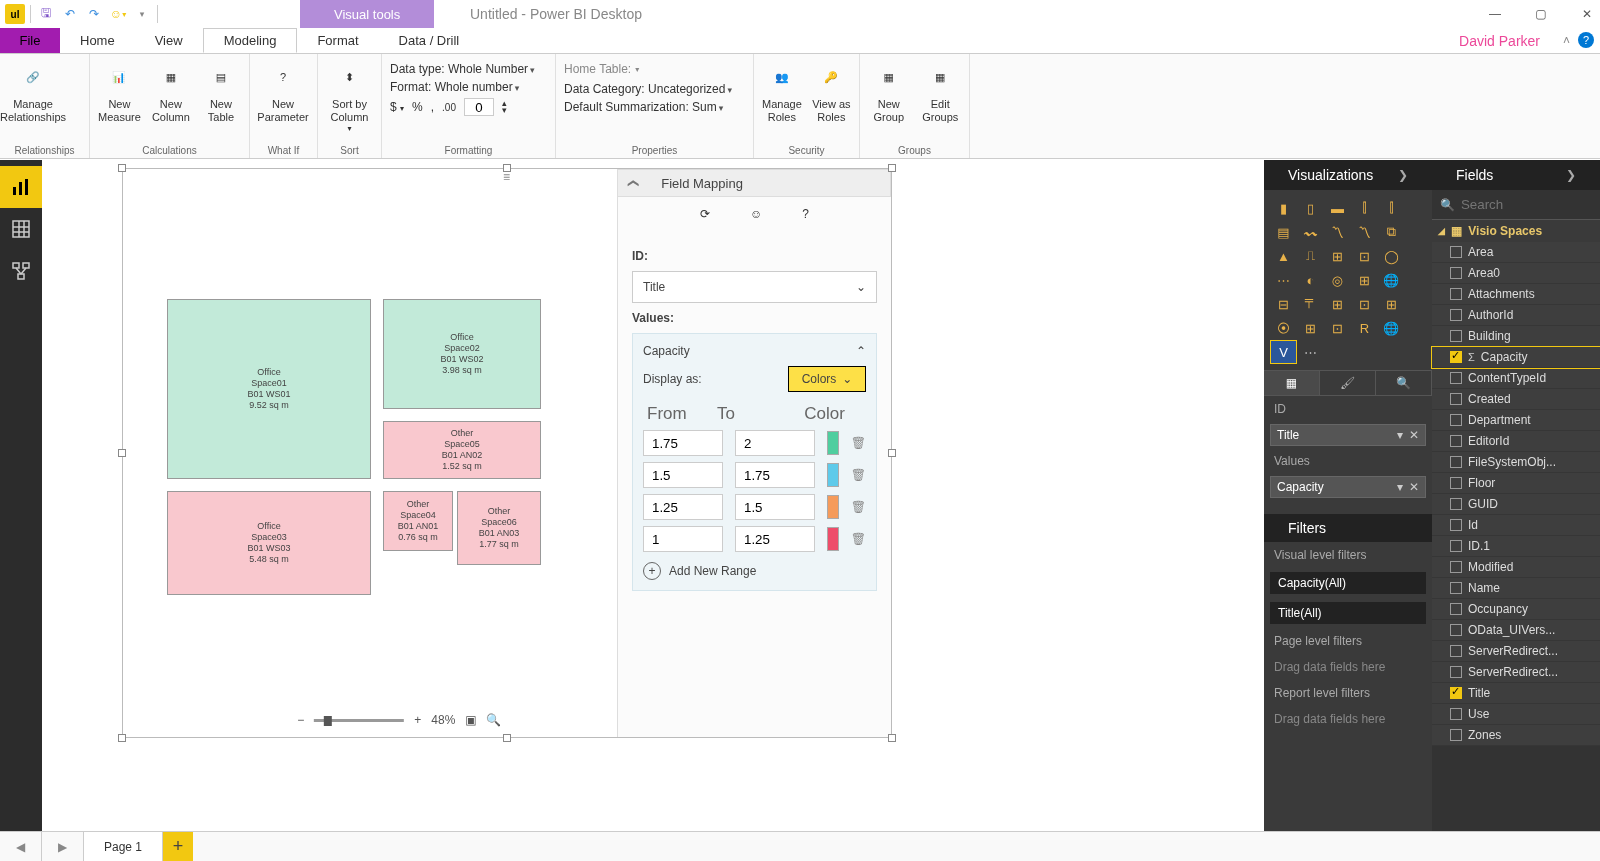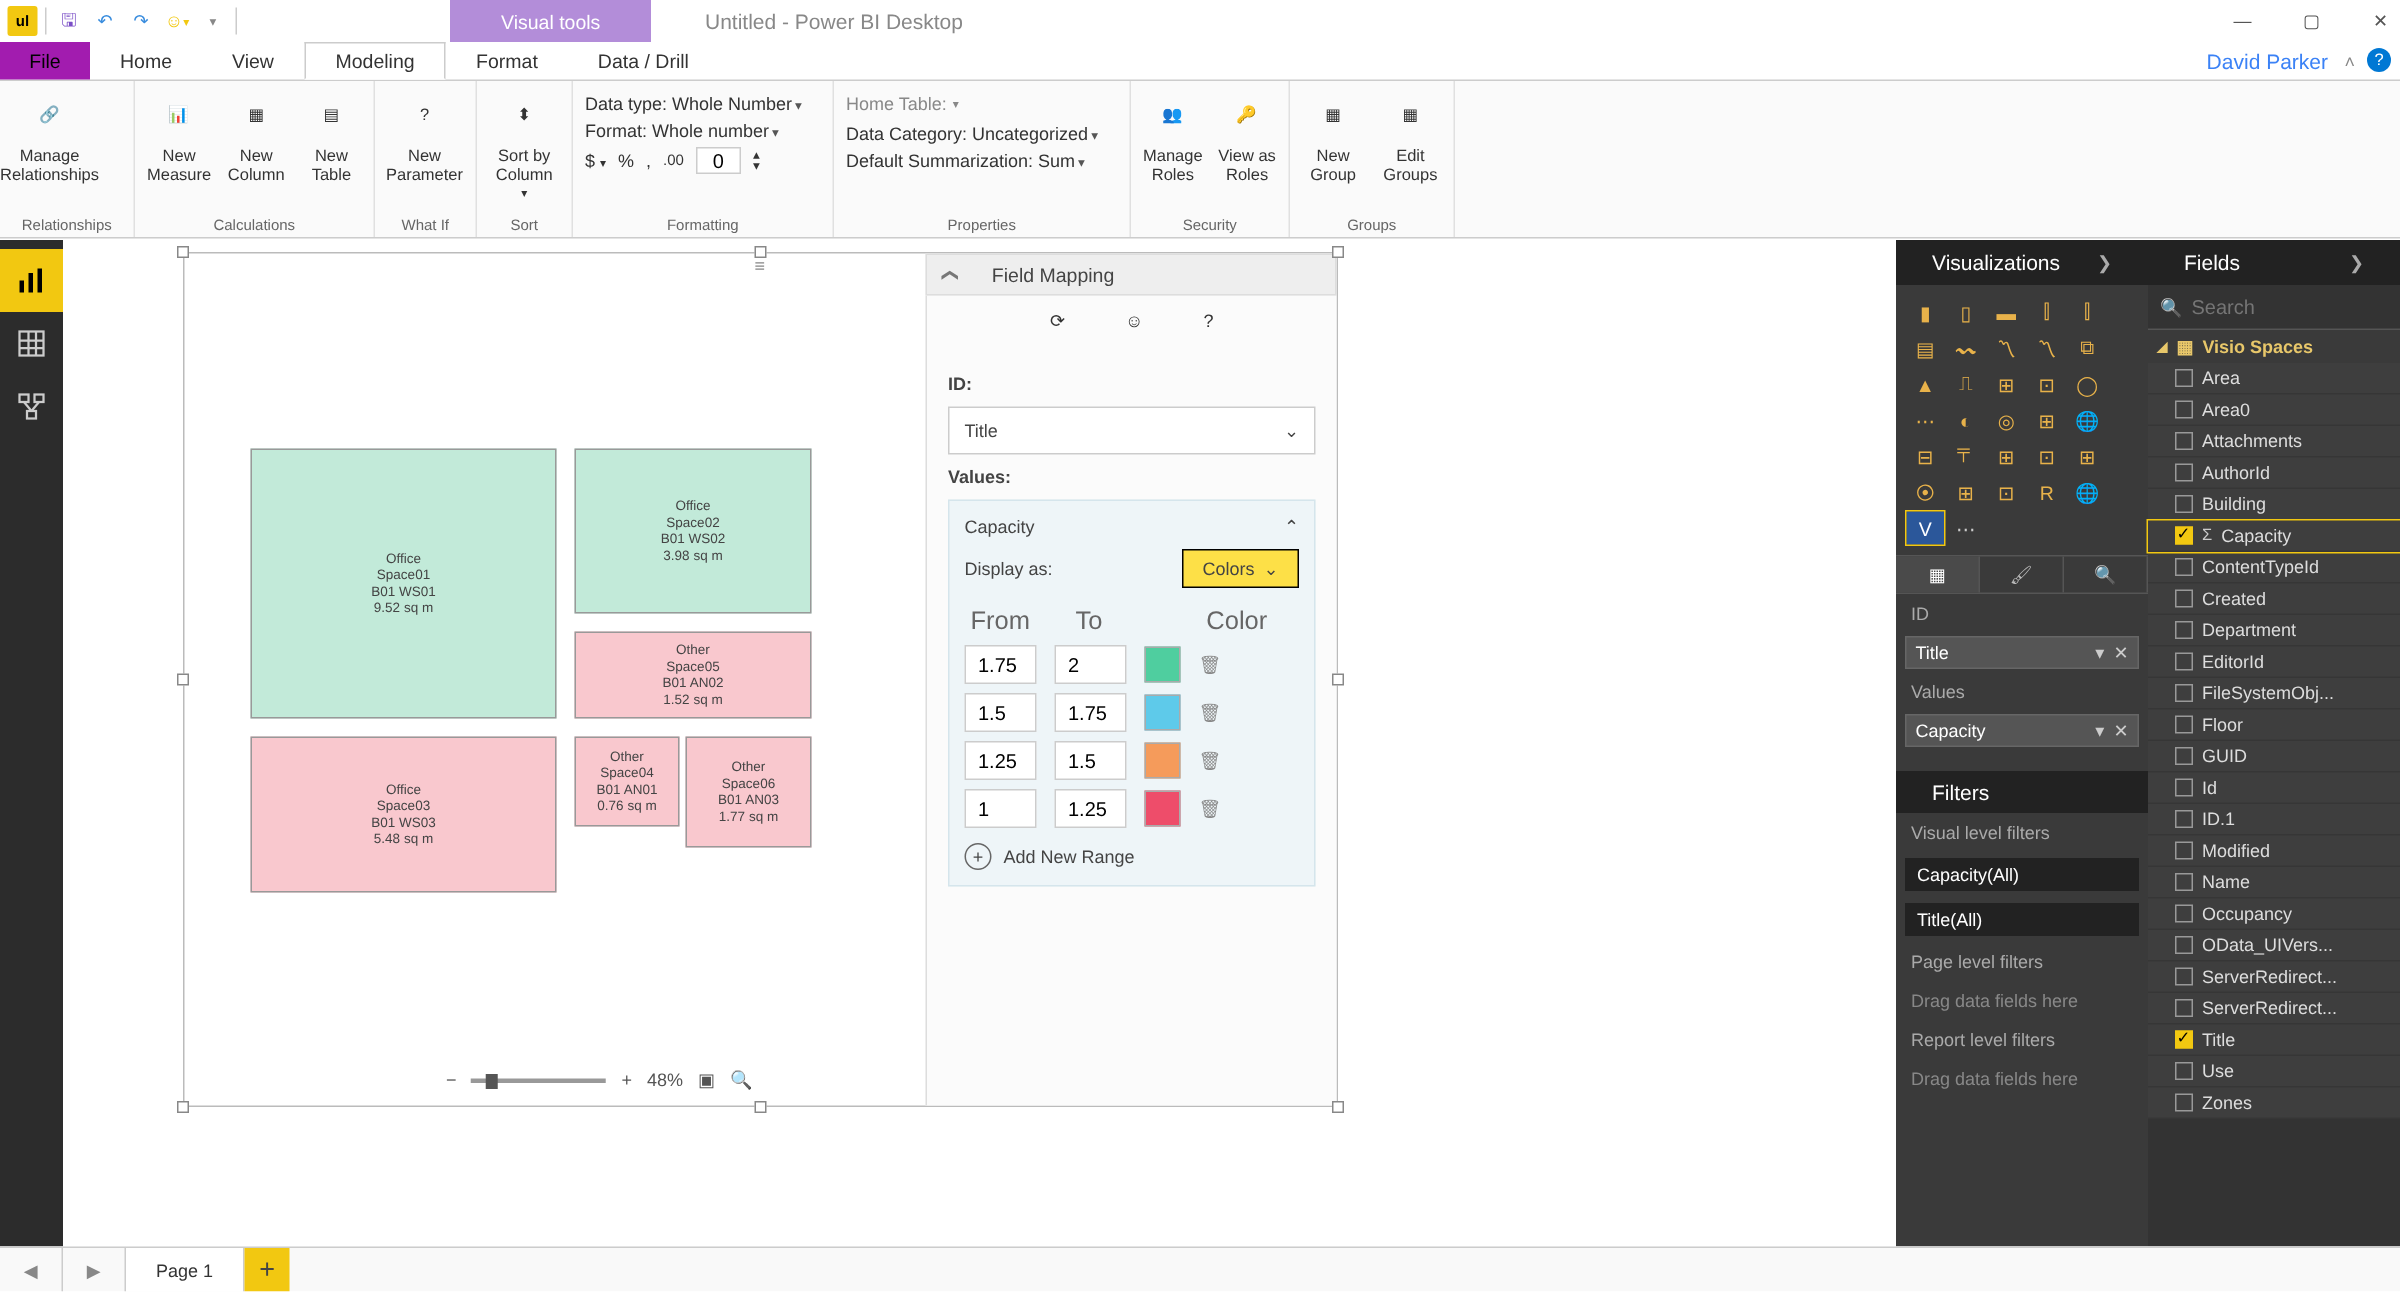--- a/index.html
+++ b/index.html
@@ -15,21 +15,21 @@
 .app-title { position: absolute; left: 470px; color: #888; font-size: 14px;}
 .win-controls { position:absolute; right: 4px; top:0; display:flex; gap:28px; align-items:center; height:28px; color:#555;}
 .win-controls span { width: 18px; text-align:center;}
 .help-icon { width:16px; height:16px; border-radius:50%; background:#0078d4; color:#fff; font-size:11px; text-align:center; line-height:16px;}
 
 
 .tabs-row { height: 26px; background: #fff; display:flex; align-items:stretch; border-bottom:1px solid #ccc; position:relative;}
 .file-tab { width: 60px; background:#a21caf; color:#000; display:flex; align-items:center; justify-content:center; font-size:13px;}
 .ribbon-tab { padding: 0 20px; display:flex; align-items:center; font-size:13px; color:#333;}
 .ribbon-tab.active { border: 1px solid #ccc; border-bottom:1px solid #fff; background:#fff;}
-.user-name { position:absolute; right: 48px; display:flex; align-items:center; height:100%; font-size:14px; color:#3b82f6;}
+.user-name { position:absolute; right: 60px; display:flex; align-items:center; height:100%; font-size:14px; color:#ec4899;}
 .user-arrow { position:absolute; right: 30px; display:flex; align-items:center; height:100%; color:#888;}
 
 
 .ribbon { height: 105px; background:#fafafa; border-bottom:1px solid #ccc; display:flex;}
 .ribbon-group { display:flex; flex-direction:column; border-right:1px solid #e0e0e0; padding: 4px 8px 2px;}
 .group-content { flex:1; display:flex; align-items:flex-start; gap: 10px; }
 .group-label { text-align:center; font-size:10px; color:#666; padding-top:2px;}
 .big-btn { display:flex; flex-direction:column; align-items:center; width: 50px; font-size:11px; text-align:center; line-height:1.2;}
 .big-btn .ic { width:32px; height:32px; margin:4px auto; display:flex; align-items:center; justify-content:center;}
 .formatting-lines { display:flex; flex-direction:column; gap:4px; font-size:12px; color:#333;}
@@ -60,21 +60,21 @@
 .fm-body { padding:10px 14px; font-size:12px; color:#444;}
 .fm-label { font-weight:600; margin:8px 0;}
 .title-dd { width:100%; height:32px; border:1px solid #ccc; background:#fff; display:flex; align-items:center; justify-content:space-between; padding:0 10px; margin-bottom:8px;}
 .values-panel { background:#eef5f8; border:1px solid #d5e5ec; padding:10px; margin-top:6px;}
 .vp-head { display:flex; justify-content:space-between; align-items:center; font-size:12px; margin-bottom:8px;}
 .display-row { display:flex; justify-content:space-between; align-items:center; margin:8px 0 12px;}
 .colors-dd { width:78px; height:26px; border:1px solid #000000; background:#fde047; display:flex; align-items:center; justify-content:center; gap:6px;}
 .range-head { display:flex; font-size:17px; color:#666; margin-bottom:4px; padding:0 4px;}
 .range-head span:nth-child(1){width:70px;} .range-head span:nth-child(2){width:70px;} .range-head span:nth-child(3){flex:1; text-align:center;}
 .range-row { display:flex; align-items:center; gap:12px; margin:6px 0;}
-.range-in { width:48px; height:26px; border:1px solid #ccc; background:#fff; text-align:left; padding:0 8px;}
+.range-in { width:80px; height:26px; border:1px solid #ccc; background:#fff; text-align:left; padding:0 8px;}
 .color-sw { width:24px; height:24px; border:1px solid #aaa;}
 .del-ic { color:#888;}
 .add-range { display:flex; align-items:center; gap:8px; margin-top:10px;}
 .add-plus { width:18px; height:18px; border:1.5px solid #666; border-radius:50%; display:flex; align-items:center; justify-content:center; font-size:12px;}
 
 .zoom-bar { position:absolute; bottom:10px; left:50%; transform:translateX(-50%); display:flex; align-items:center; gap:10px; color:#555;}
 .zoom-track { width:90px; height:3px; background:#999; position:relative;}
 .zoom-thumb { position:absolute; left:10px; top:-3px; width:8px; height:10px; background:#555;}
 
 

